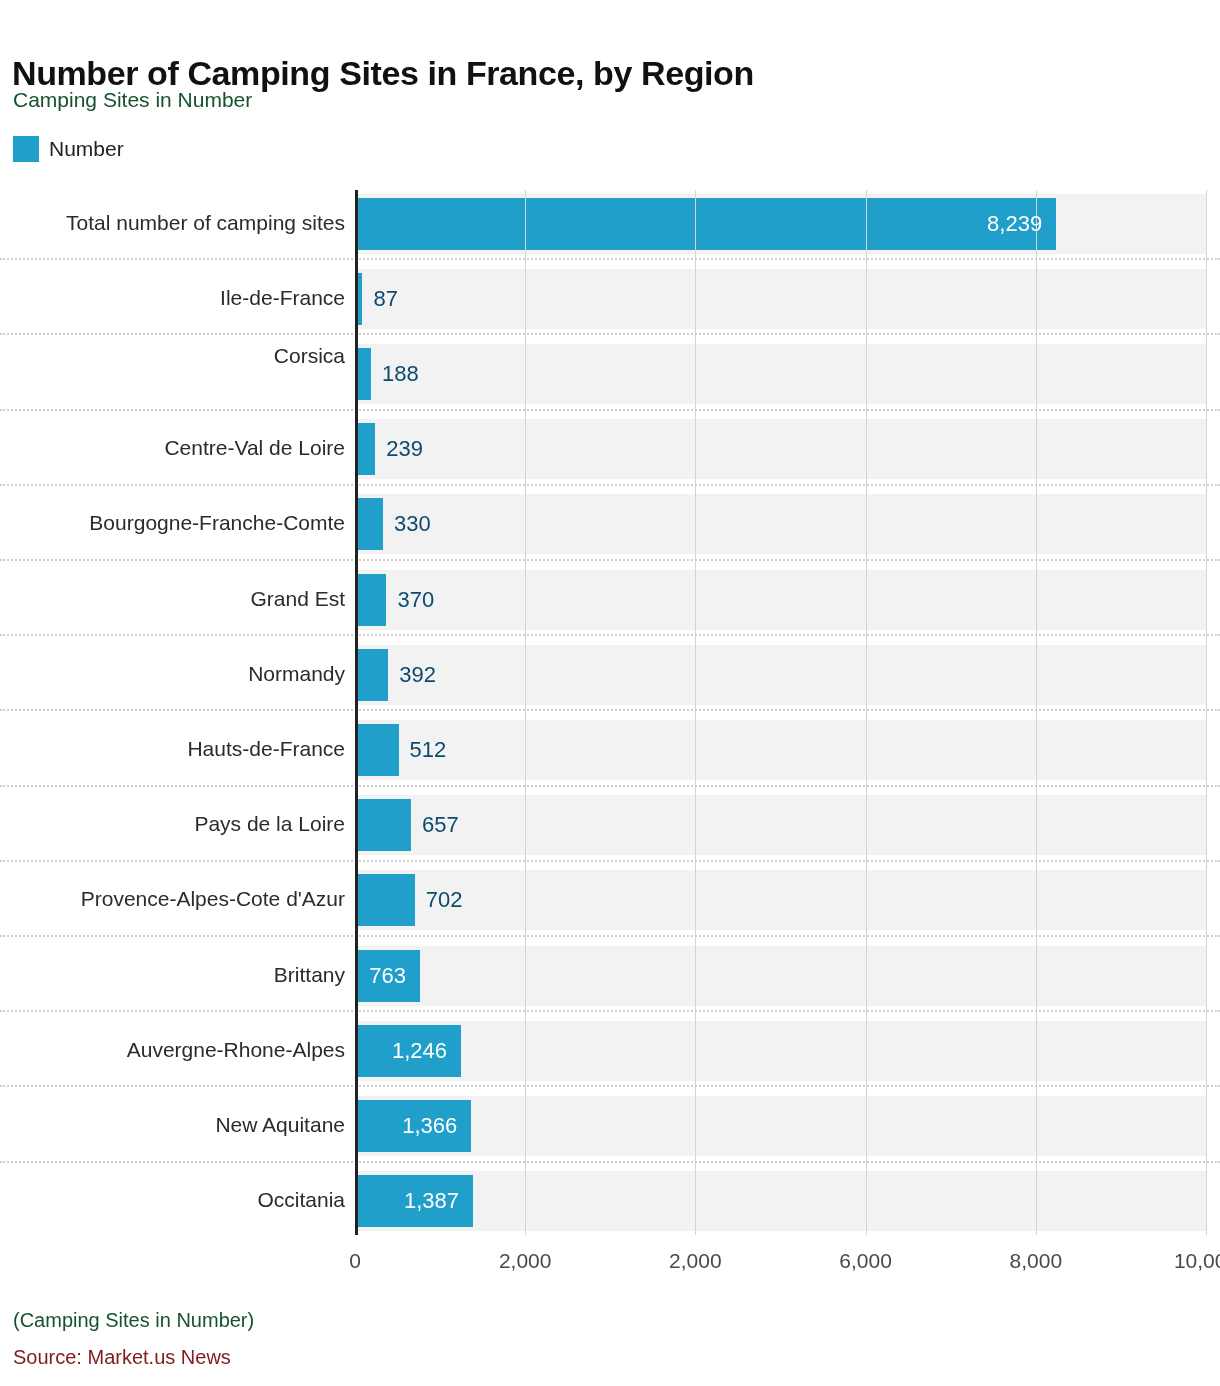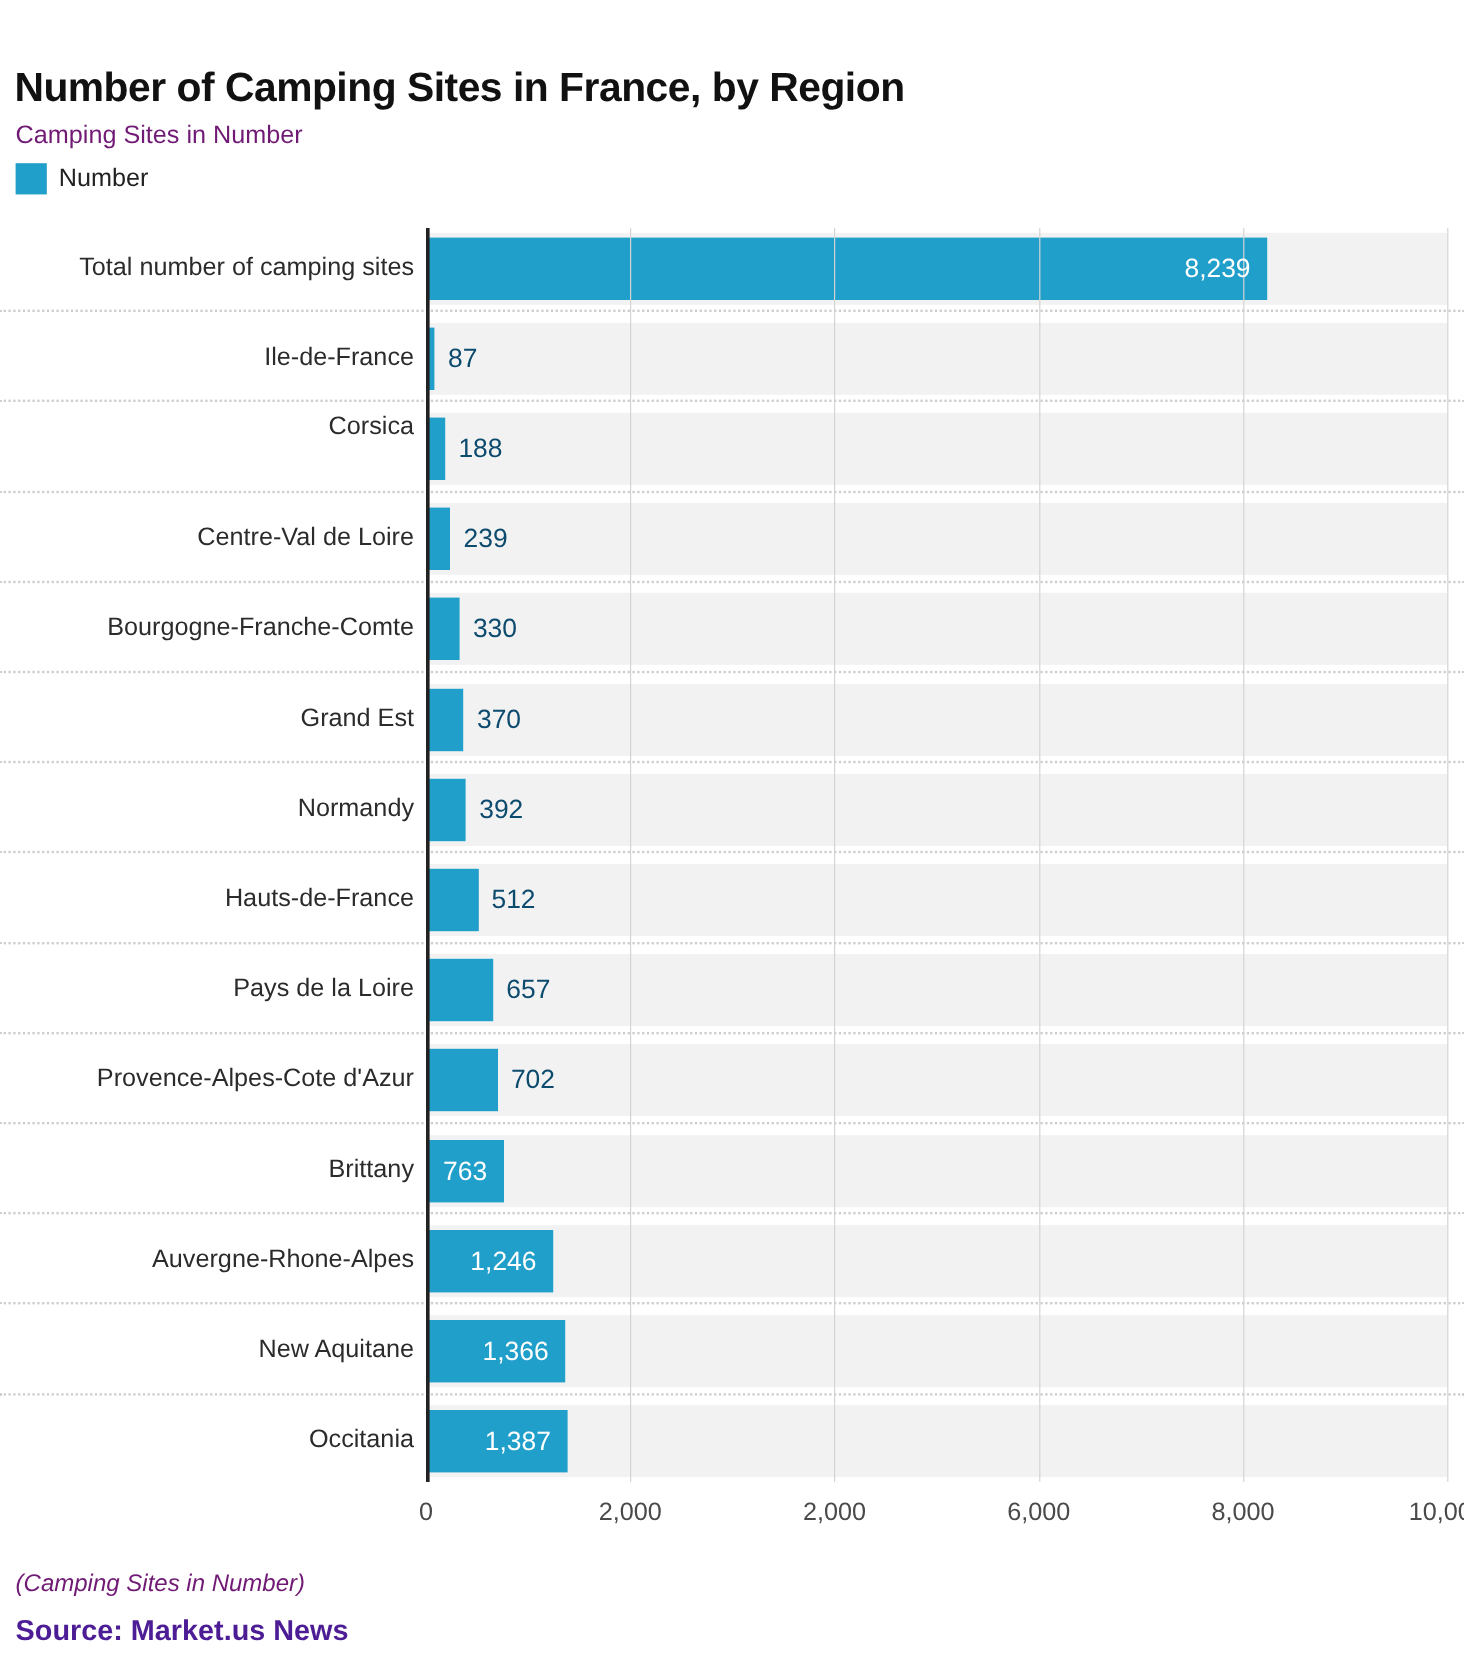--- a/index.html
+++ b/index.html
@@ -24,23 +24,23 @@
     font-size: 34px;
     font-weight: bold;
     letter-spacing: -0.4px;
     color: #111111;
     white-space: nowrap;
     margin-top: 40px;
   }
   #chart-subtitle {
     position: absolute;
     left: 13px;
-    top: 101px;
+    top: 88px;
     font-size: 21px;
-    color: #701a75;
+    color: #14532d;
     white-space: nowrap;
   }
 
   
   #legend {
     position: absolute;
     left: 13px;
     top: 136px;
     display: flex;
     align-items: center;
@@ -152,32 +152,30 @@
     transform: translateX(-50%);
     white-space: nowrap;
   }
 
   
   #footer-note {
     position: absolute;
     left: 13px;
     top: 1309px;
     font-size: 20px;
-    font-style: italic;
-    color: #701a75;
+    color: #14532d;
     white-space: nowrap;
   }
   #footer-source {
     position: absolute;
     left: 13px;
     top: 1346px;
-    font-size: 24px;
-    color: #4c1d95;
-    white-space: nowrap;
-    font-weight: bold;
+    font-size: 20px;
+    color: #7f1d1d;
+    white-space: nowrap;
   }
 </style>
 </head>
 <body>
 
 <div>
 
   <div id="chart-title">Number of Camping Sites in France, by Region</div>
   <div id="chart-subtitle">Camping Sites in Number</div>
 

